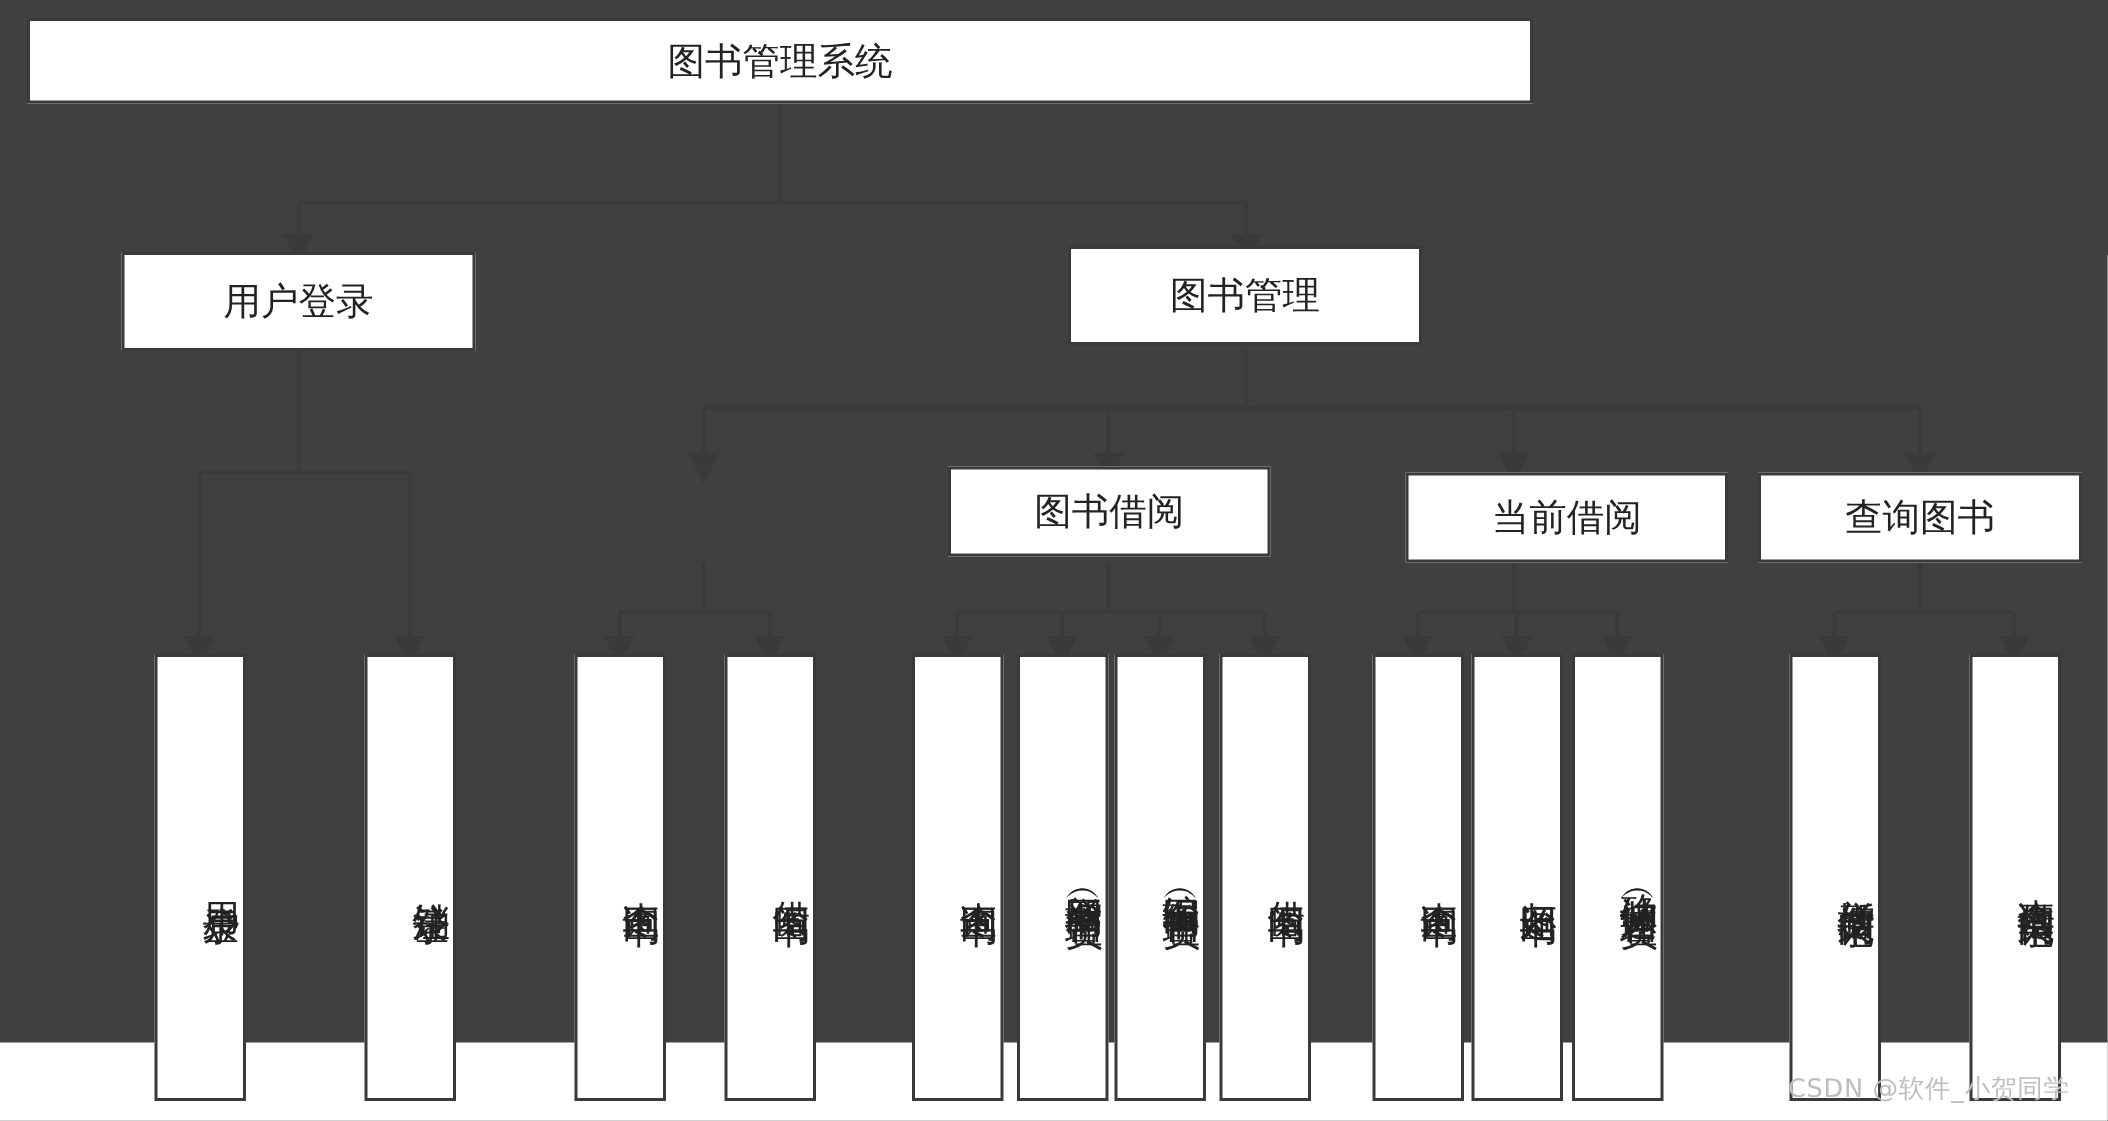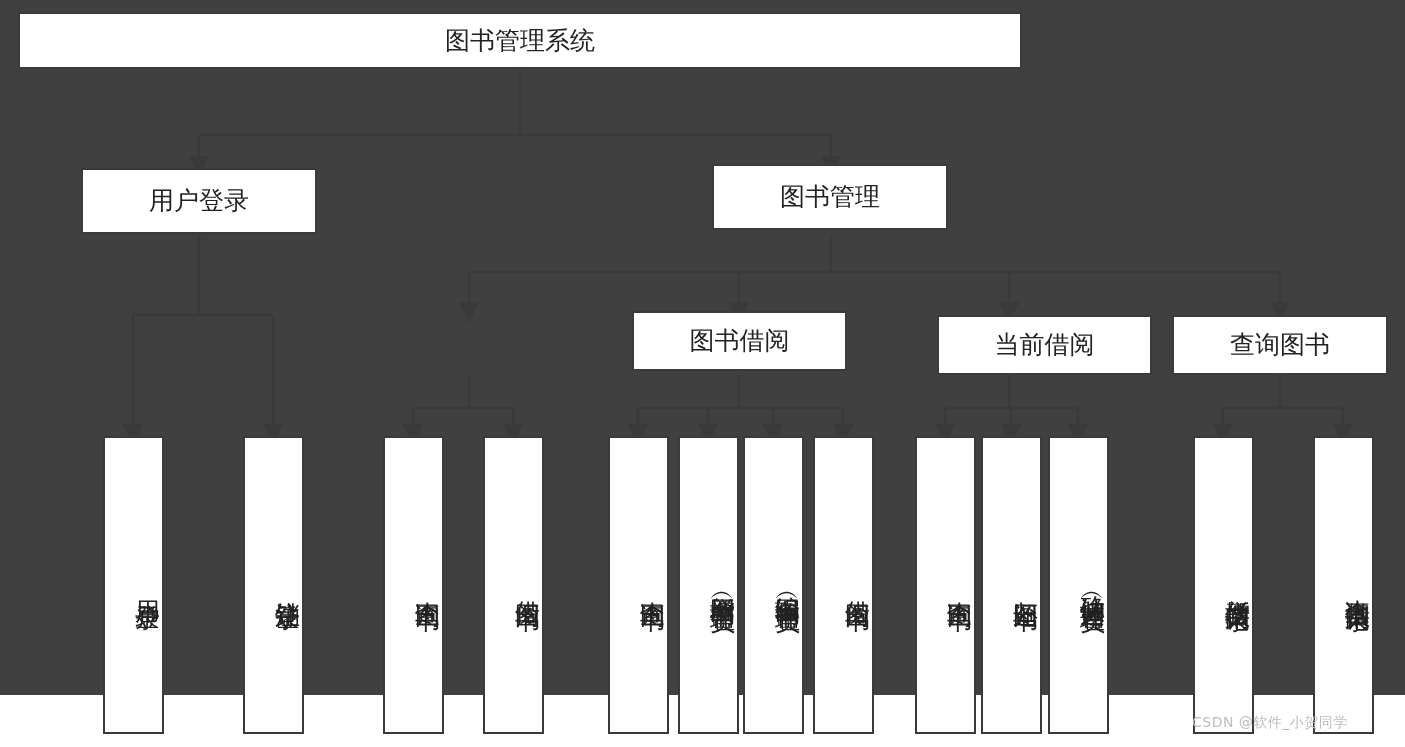--- a/index.html
+++ b/index.html
@@ -29,21 +29,21 @@
     text-orientation:upright;
     font-size:25px;
     letter-spacing:2px;
     padding:8px 0;
     align-items:flex-start;
     justify-content:center;
   }
   .node.v span{ display:block; }
   .watermark{
     position:absolute;
-    font-size:14px;
+    font-size:17px;
     color:#bdbdbd;
     white-space:nowrap;
     letter-spacing:0.5px;
     user-select:none;
     text-align:center;
   }
 </style>
 </head>
 <body>
 

